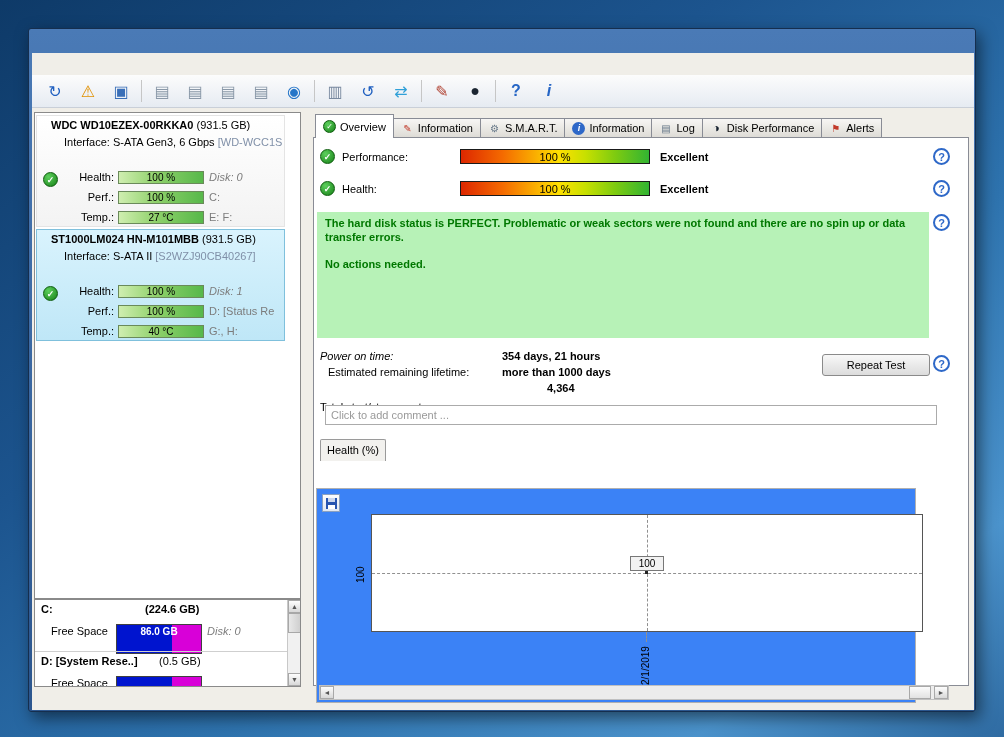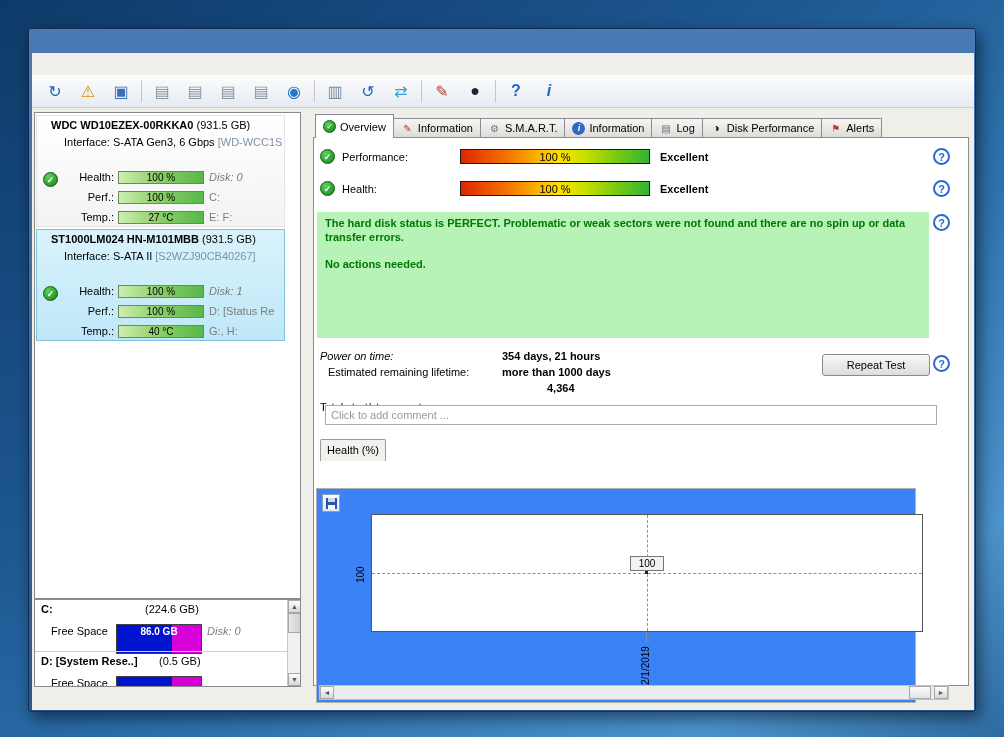--- a/index.html
+++ b/index.html
@@ -223,21 +223,21 @@
               <span class="minibar">
                   <span class="bartxt">40 °C</span>
                 </span>
               <span class="rowright">G:, H:</span>
             </div>
           </div>
         </div>
 
         <div id="part-list">
           <span class="p-bold" style="left:6px; top:3px;">C:</span>
-          <span class="p-txt" style="left:110px; top:3px;">(224.6 GB)</span>
+          <span class="p-txt" style="left:110px; top:3px;font-weight:bold;">(224.6 GB)</span>
           <span class="p-txt" style="left:16px; top:25px;">Free Space</span>
           <span class="freebar" style="top:24px;">
               <span class="bartxt">86.0 GB</span>
             </span>
           <span class="p-txt it" style="left:172px; top:25px; color:#7c7c7c;">Disk: 0</span>
           <span class="p-div" style="top:51px;"></span>
           <span class="p-bold" style="left:6px; top:55px;">D: [System Rese..]</span>
           <span class="p-txt" style="left:124px; top:55px;">(0.5 GB)</span>
           <span class="p-txt" style="left:16px; top:77px;">Free Space</span>
           <span class="freebar" style="top:76px;"></span>

